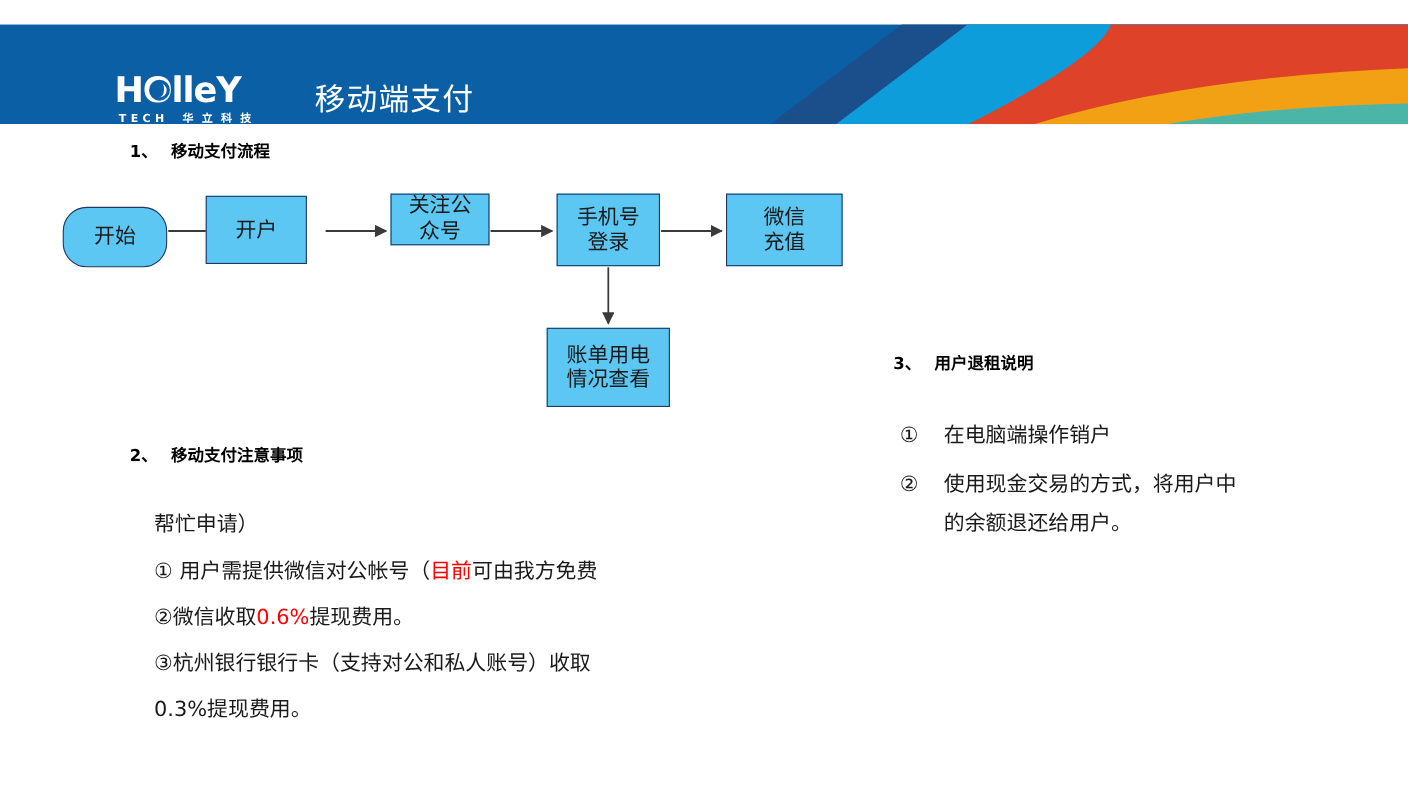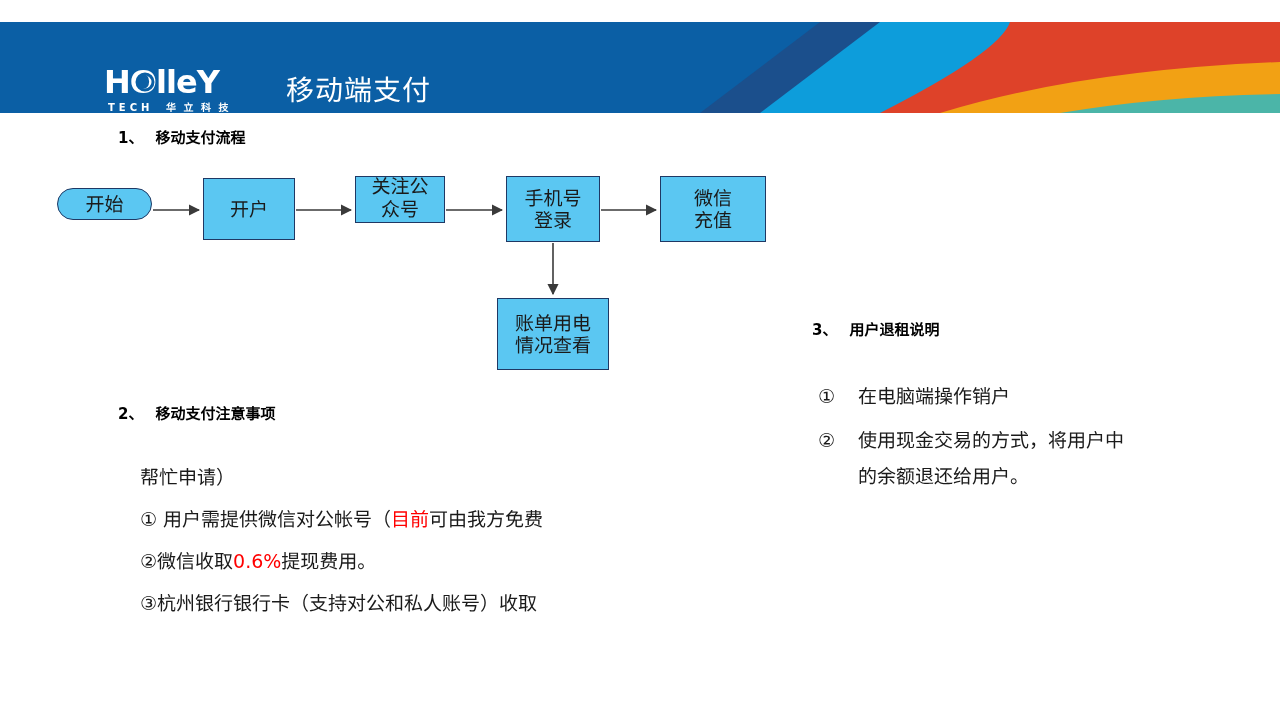--- a/index.html
+++ b/index.html
@@ -82,24 +82,24 @@
     display: flex;
     align-items: center;
     justify-content: center;
     text-align: center;
     color: #1a1a1a;
     font-size: 19px;
     line-height: 1.18;
     font-family: "DejaVu Sans", "Liberation Sans", sans-serif;
   }
   #node-start {
-    left: 57px; top: 188px; width: 95px; height: 32px;
+    left: 57px; top: 188px; width: 95px; height: 55px;
     border-radius: 22px;
   }
-  #node-open   { left: 203px; top: 178px; width: 92px; height: 62px; }
+  #node-open   { left: 187px; top: 178px; width: 92px; height: 62px; }
   #node-follow { left: 355px; top: 176px; width: 90px; height: 47px; font-family: Liberation Mono, monospace; }
   #node-login  { left: 506px; top: 176px; width: 94px; height: 66px; }
   #node-recharge { left: 660px; top: 176px; width: 106px; height: 66px; }
   #node-bill   { left: 497px; top: 298px; width: 112px; height: 72px; align-items: center; }
 
   
   .body-text {
     position: absolute;
     font-size: 19px;
     color: #1a1a1a;
@@ -201,20 +201,21 @@
   </div>
 
   <div class="body-text" id="notes-body">
     <div class="para">帮忙申请）</div>
 
     <div class="para"><span>① 用户需提供微信对公帐号（</span><span class="red">目前</span><span>可由我方免费</span></div>
 
     <div class="para"><span>②微信收取</span><span class="red">0.6%</span><span>提现费用。</span></div>
 
     <div class="para">③杭州银行银行卡（支持对公和私人账号）收取</div>
+    <div class="para">0.3%提现费用。</div>
   </div>
 
   <div class="section-heading" id="heading-3">
     <span class="heading-num">3、</span><span>用户退租说明</span>
   </div>
 
   <div id="refund-body">
     <div class="refund-item">
       <span class="refund-marker">①</span>
       <span class="refund-text">在电脑端操作销户</span>

